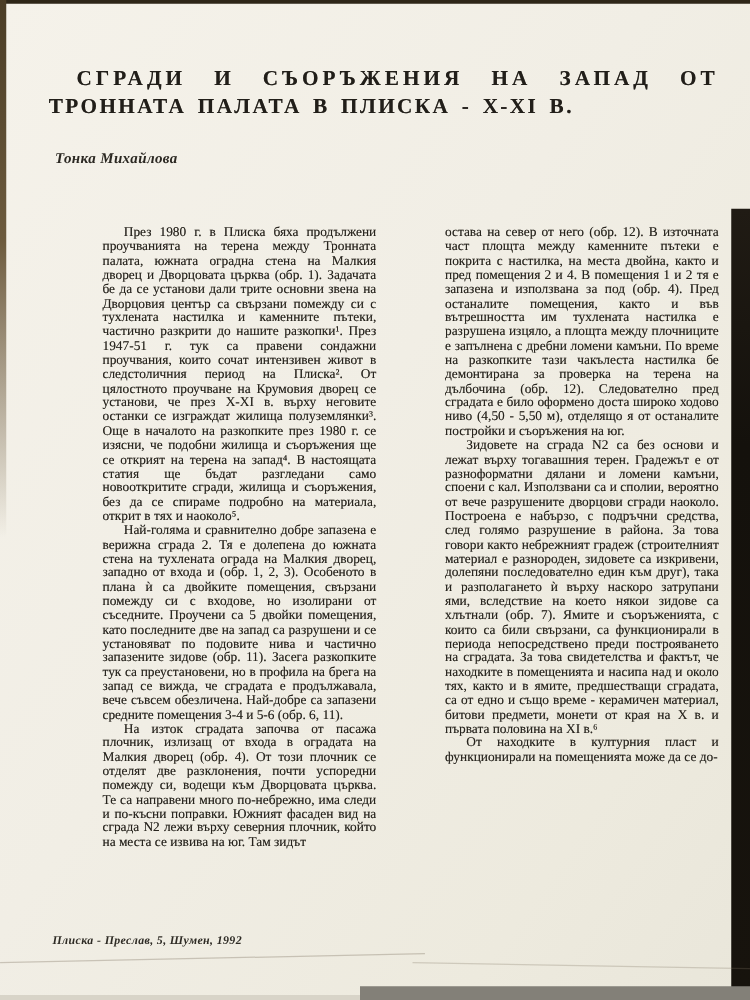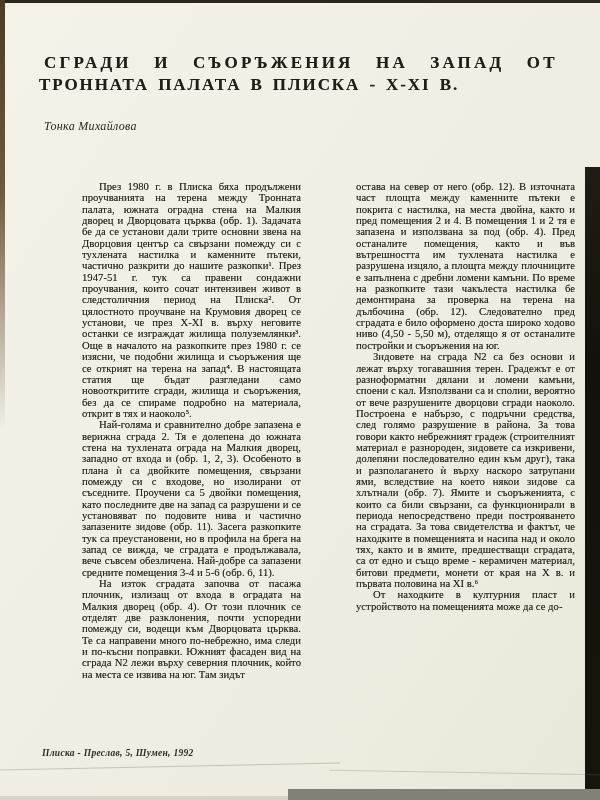--- a/index.html
+++ b/index.html
@@ -23,24 +23,24 @@
   .crease { position:absolute; bottom:33px; left:0; width:340px; height:1px;
     background:rgba(125,115,98,0.35); transform:rotate(-1.2deg); }
   .crease2 { position:absolute; bottom:27px; left:330px; width:270px; height:1px;
     background:rgba(125,115,98,0.28); transform:rotate(1deg); }
 
   .content { position:absolute; top:52px; left:44px; right:25px; }
   h1 {
     margin:0; font-size:17px; font-weight:bold; color:#211e19; line-height:22px;
     text-shadow:0 0 0.5px rgba(35,30,25,0.55);
   }
-  .t1 { display:block; letter-spacing:3.2px; word-spacing:15px; white-space:nowrap; }
+  .t1 { display:block; letter-spacing:3.2px; word-spacing:15px; white-space:nowrap;text-align:right; }
   .t2 { display:block; letter-spacing:1.9px; word-spacing:3px; white-space:nowrap; margin-left:-5px; }
   .author {
-    margin-top:23px; font-style:italic; font-weight:normal; font-size:12px; color:#2b2822;
+    margin-top:23px; font-style:italic; font-weight:bold; font-size:12px; color:#2b2822;
     letter-spacing:0.3px;
   }
   .columns { display:flex; gap:11px; margin-top:47px; margin-left:-6px; }
   .col {
     width:266px; font-size:10.7px; line-height:11.35px; text-align:justify;
     color:#27241e; text-shadow:0 0 0.45px rgba(40,35,28,0.5);margin-left:44px;
   }
   .col p { margin:0; text-indent:17px; }
   .col p.cont { text-indent:0; }
   .footer {
@@ -69,19 +69,19 @@
 
     <div class="columns">
       <div class="col">
         <p>През 1980 г. в Плиска бяха продължени проучванията на терена между Тронната палата, южната оградна стена на Малкия дворец и Дворцовата църква (обр. 1). Задачата бе да се установи дали трите основни звена на Дворцовия център са свързани помежду си с тухлената настилка и каменните пътеки, частично разкрити до нашите разкопки¹. През 1947-51 г. тук са правени сондажни проучвания, които сочат интензивен живот в следстоличния период на Плиска². От цялостното проучване на Крумовия дворец се установи, че през X-XI в. върху неговите останки се изграждат жилища полуземлянки³. Още в началото на разкопките през 1980 г. се изясни, че подобни жилища и съоръжения ще се открият на терена на запад⁴. В настоящата статия ще бъдат разгледани само новооткритите сгради, жилища и съоръжения, без да се спираме подробно на материала, открит в тях и наоколо⁵.</p>
         <p>Най-голяма и сравнително добре запазена е верижна сграда 2. Тя е долепена до южната стена на тухлената ограда на Малкия дворец, западно от входа и (обр. 1, 2, 3). Особеното в плана ѝ са двойките помещения, свързани помежду си с входове, но изолирани от съседните. Проучени са 5 двойки помещения, като последните две на запад са разрушени и се установяват по подовите нива и частично запазените зидове (обр. 11). Засега разкопките тук са преустановени, но в профила на брега на запад се вижда, че сградата е продължавала, вече съвсем обезличена. Най-добре са запазени средните помещения 3-4 и 5-6 (обр. 6, 11).</p>
         <p>На изток сградата започва от пасажа плочник, излизащ от входа в оградата на Малкия дворец (обр. 4). От този плочник се отделят две разклонения, почти успоредни помежду си, водещи към Дворцовата църква. Те са направени много по-небрежно, има следи и по-късни поправки. Южният фасаден вид на сграда N2 лежи върху северния плочник, който на места се извива на юг. Там зидът</p>
       </div>
       <div class="col">
         <p class="cont">остава на север от него (обр. 12). В източната част площта между каменните пътеки е покрита с настилка, на места двойна, както и пред помещения 2 и 4. В помещения 1 и 2 тя е запазена и използвана за под (обр. 4). Пред останалите помещения, както и във вътрешността им тухлената настилка е разрушена изцяло, а площта между плочниците е запълнена с дребни ломени камъни. По време на разкопките тази чакълеста настилка бе демонтирана за проверка на терена на дълбочина (обр. 12). Следователно пред сградата е било оформено доста широко ходово ниво (4,50 - 5,50 м), отделящо я от останалите постройки и съоръжения на юг.</p>
         <p>Зидовете на сграда N2 са без основи и лежат върху тогавашния терен. Градежът е от разноформатни дялани и ломени камъни, споени с кал. Използвани са и сполии, вероятно от вече разрушените дворцови сгради наоколо. Построена е набързо, с подръчни средства, след голямо разрушение в района. За това говори както небрежният градеж (строителният материал е разнороден, зидовете са изкривени, долепяни последователно един към друг), така и разполагането ѝ върху наскоро затрупани ями, вследствие на което някои зидове са хлътнали (обр. 7). Ямите и съоръженията, с които са били свързани, са функционирали в периода непосредствено преди построяването на сградата. За това свидетелства и фактът, че находките в помещенията и насипа над и около тях, както и в ямите, предшестващи сградата, са от едно и също време - керамичен материал, битови предмети, монети от края на X в. и първата половина на XI в.⁶</p>
-        <p>От находките в културния пласт и устройството на помещенията може да се до-</p>
+        <p>От находките в културния пласт и функционирали на помещенията може да се до-</p>
       </div>
     </div>
   </div>
 
   <div class="footer">Плиска - Преслав, 5, Шумен, 1992</div>
 </div>
 
 </body></html>

